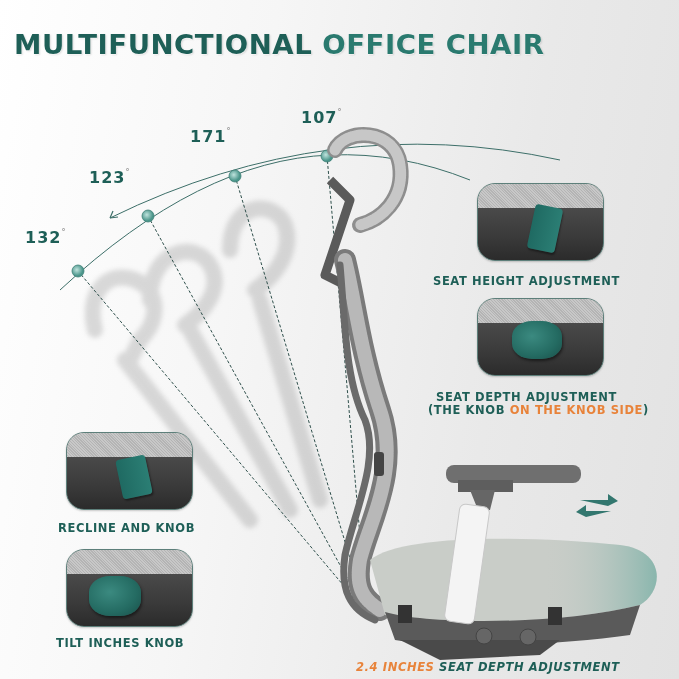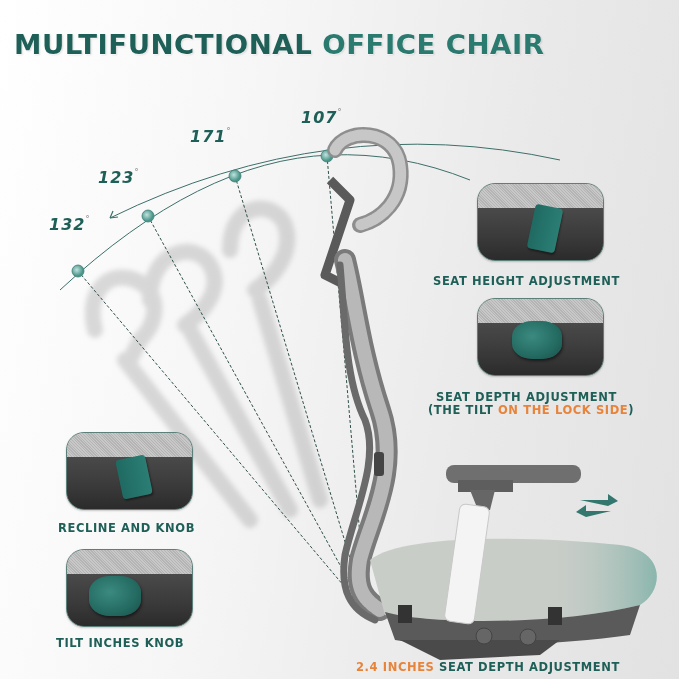--- a/index.html
+++ b/index.html
@@ -12,21 +12,21 @@
     .title {
       position: absolute; left: 14px; top: 29px;
       font-weight: 900; font-size: 27px; letter-spacing: 0.5px;
       color: #1e5f57; white-space: nowrap;
       text-shadow: 0 1px 0 rgba(255,255,255,0.6), 1px 1px 2px rgba(0,0,0,0.15);
       transform: scaleX(1.02); transform-origin: left;
     }
     .title .accent { color: #2a7a6f; }
     .angle {
       position: absolute; font-weight: 900; font-size: 16px;
-      color: #1e5f57; letter-spacing: 1px; font-style: italic;
+      color: #1e5f57; letter-spacing: 1px;
     }
     .angle sup { font-size: 8px; font-weight: normal; color: #777; vertical-align: 8px; }
     svg.overlay { position: absolute; left: 0; top: 0; }
     .panel {
       position: absolute; border-radius: 18px; overflow: hidden;
       background: linear-gradient(180deg, #bdbdbd 0%, #a8a8a8 30%, #4a4a4a 31%, #3a3a3a 70%, #2b2b2b 100%);
       border: 1px solid #5d7f7a;
       box-shadow: 0 1px 2px rgba(0,0,0,0.2);
     }
     .panel .fabric {
@@ -132,50 +132,50 @@
     <path d="M 611 511 L 586 511 L 586 505 L 576 512 L 586 517 Z" fill="#1f6a62" opacity="0.9"></path>
   </g>
 </svg>
 
 <div class="angle" style="left:301px; top:108px;">
   <span>107</span><sup>°</sup>
 </div>
 <div class="angle" style="left:190px; top:127px;">
   <span>171</span><sup>°</sup>
 </div>
-<div class="angle" style="left:98px; top:168px;text-align:right;">
+<div class="angle" style="left:89px; top:168px;text-align:right;">
   <span>123</span><sup>°</sup>
 </div>
-<div class="angle" style="left:25px; top:215px;margin-left:24px;">
+<div class="angle" style="left:25px; top:228px;">
   <span>132</span><sup>°</sup>
 </div>
 
 <div class="panel" style="left:477px; top:183px; width:127px; height:78px;">
   <div class="fabric"></div>
   <div class="lever" style="left:53px; top:22px; width:28px; height:45px; transform: rotate(12deg);"></div>
 </div>
 <div class="label" style="left:433px; top:274px;">SEAT HEIGHT ADJUSTMENT</div>
 
 <div class="panel" style="left:477px; top:298px; width:127px; height:78px;">
   <div class="fabric"></div>
   <div class="knob" style="left:34px; top:22px; width:50px; height:38px;"></div>
 </div>
 <div class="label" style="left:436px; top:390px;">SEAT DEPTH ADJUSTMENT</div>
 <div class="label" style="left:428px; top:403px;">
-  <span>(THE TILT </span><span class="orange">ON THE LOCK SIDE</span><span>)</span>
+  <span>(THE KNOB </span><span class="orange">ON THE KNOB SIDE</span><span>)</span>
 </div>
 
 <div class="panel" style="left:66px; top:432px; width:127px; height:78px;">
   <div class="fabric"></div>
   <div class="lever" style="left:52px; top:24px; width:30px; height:40px; transform: rotate(-12deg);"></div>
 </div>
 <div class="label" style="left:58px; top:521px;">RECLINE AND KNOB</div>
 
 <div class="panel" style="left:66px; top:549px; width:127px; height:78px;">
   <div class="fabric"></div>
   <div class="knob" style="left:22px; top:26px; width:52px; height:40px;"></div>
 </div>
 <div class="label" style="left:56px; top:636px;">TILT INCHES KNOB</div>
 
-<div class="label" style="left:356px; top:660px;">
+<div class="label" style="left:356px; top:660px;font-style:italic;">
   <span class="orange">2.4 INCHES</span>
   <span>SEAT DEPTH ADJUSTMENT</span>
 </div>
 
 </body></html>

